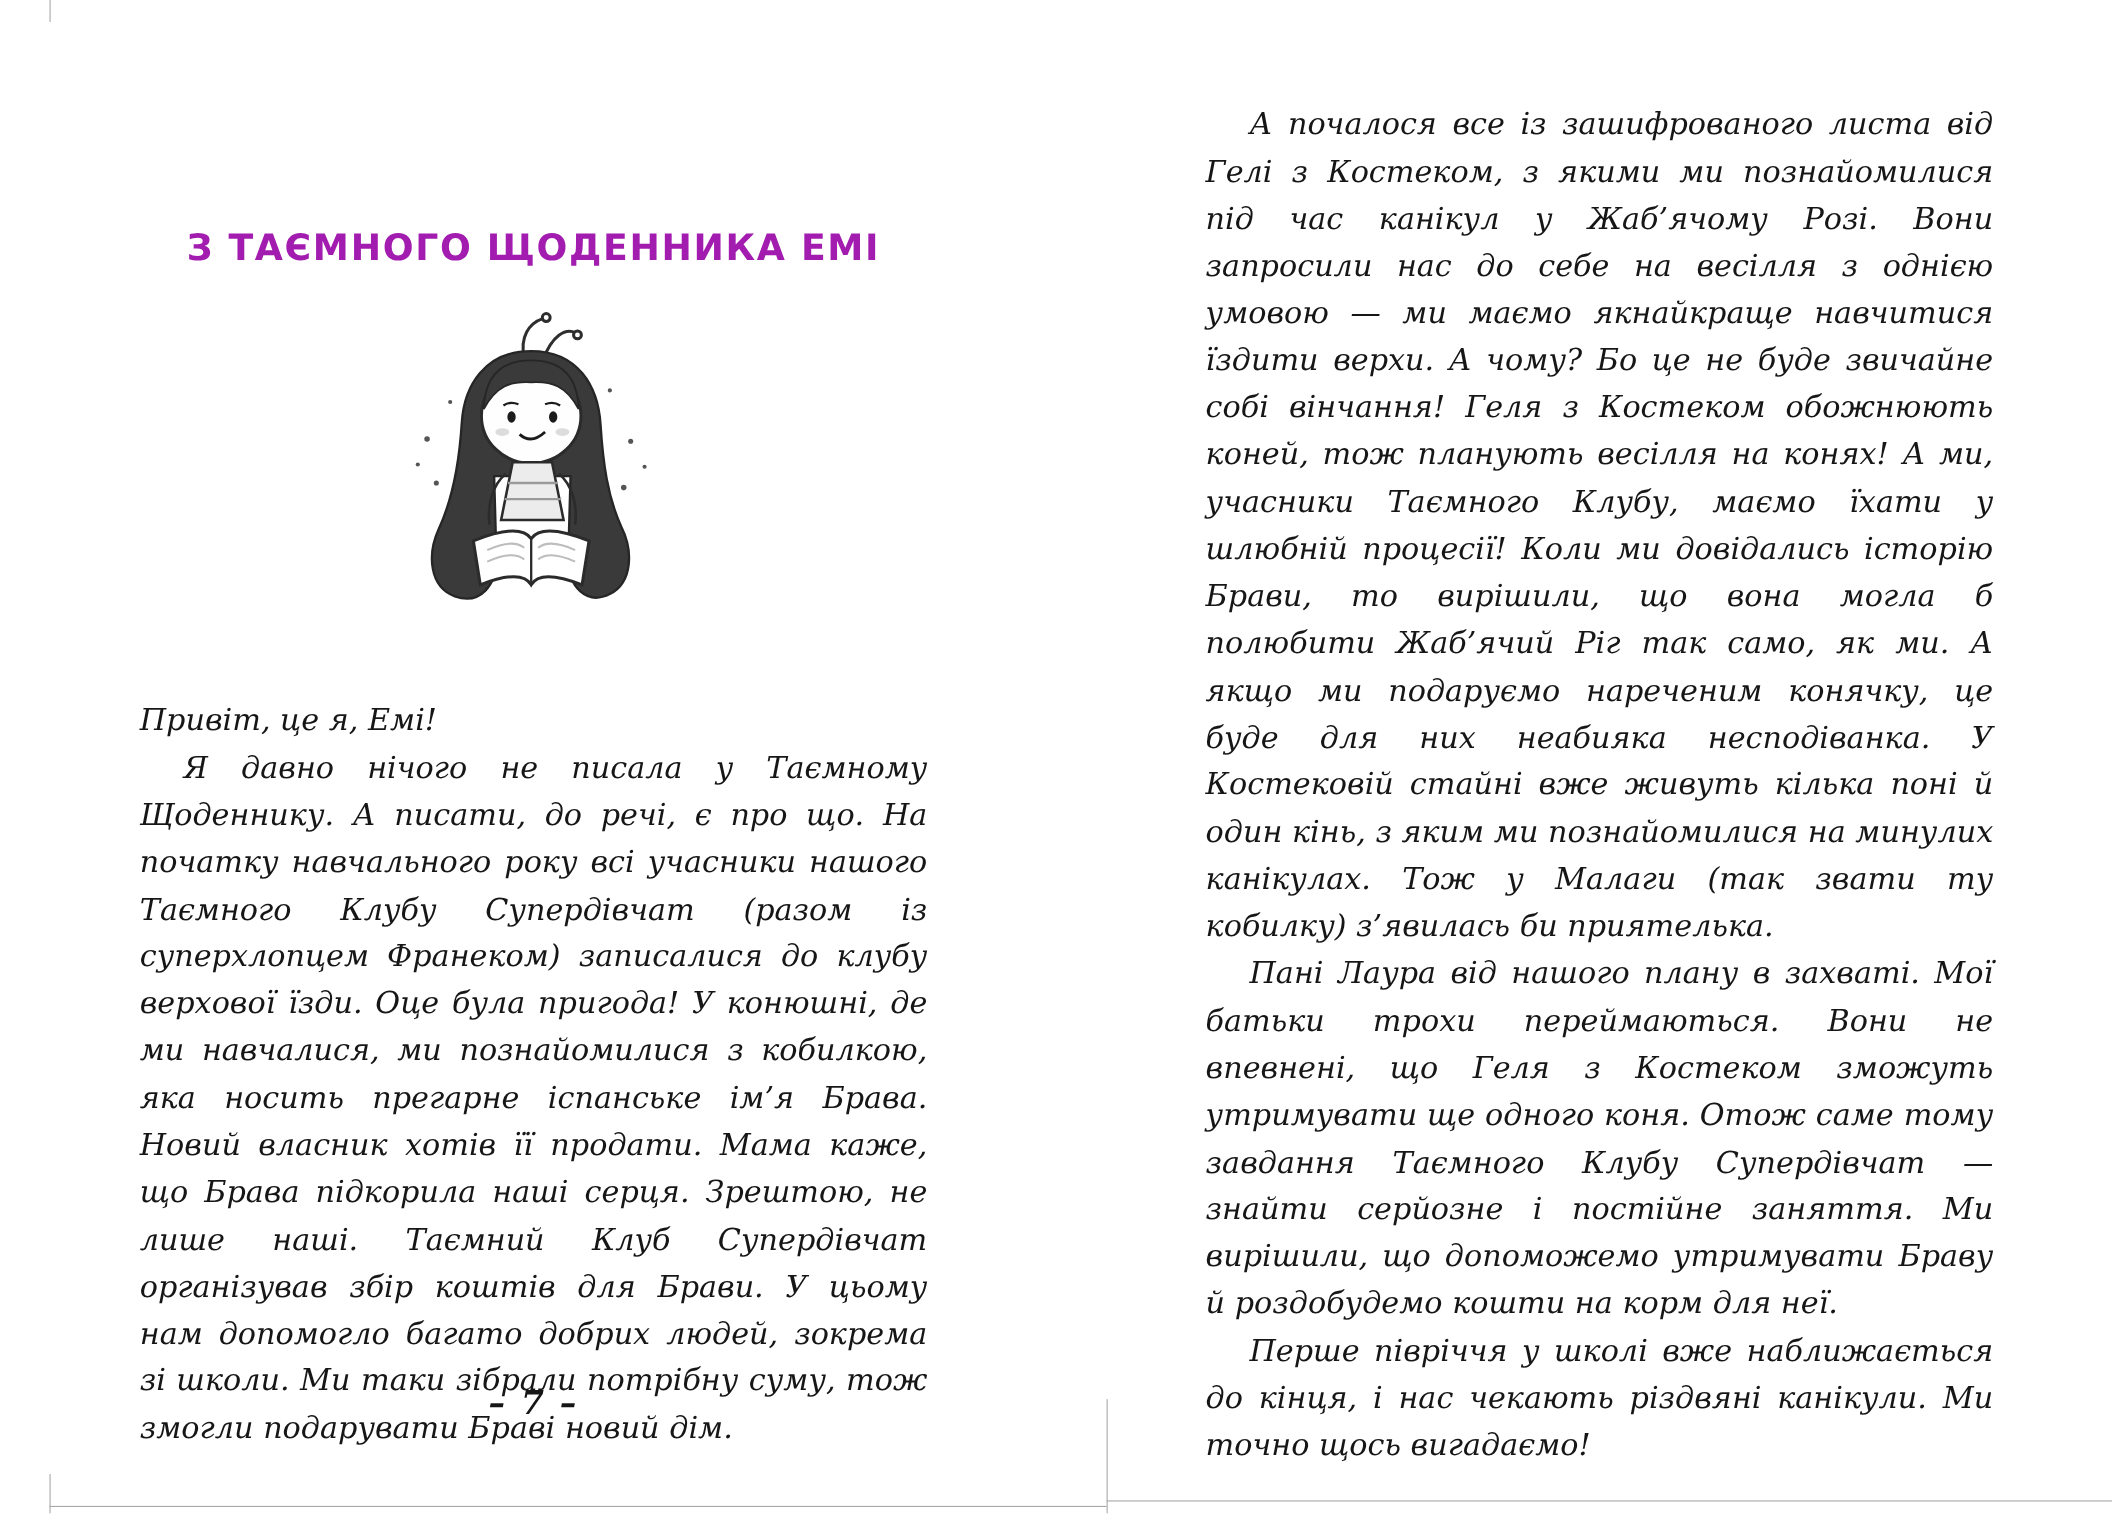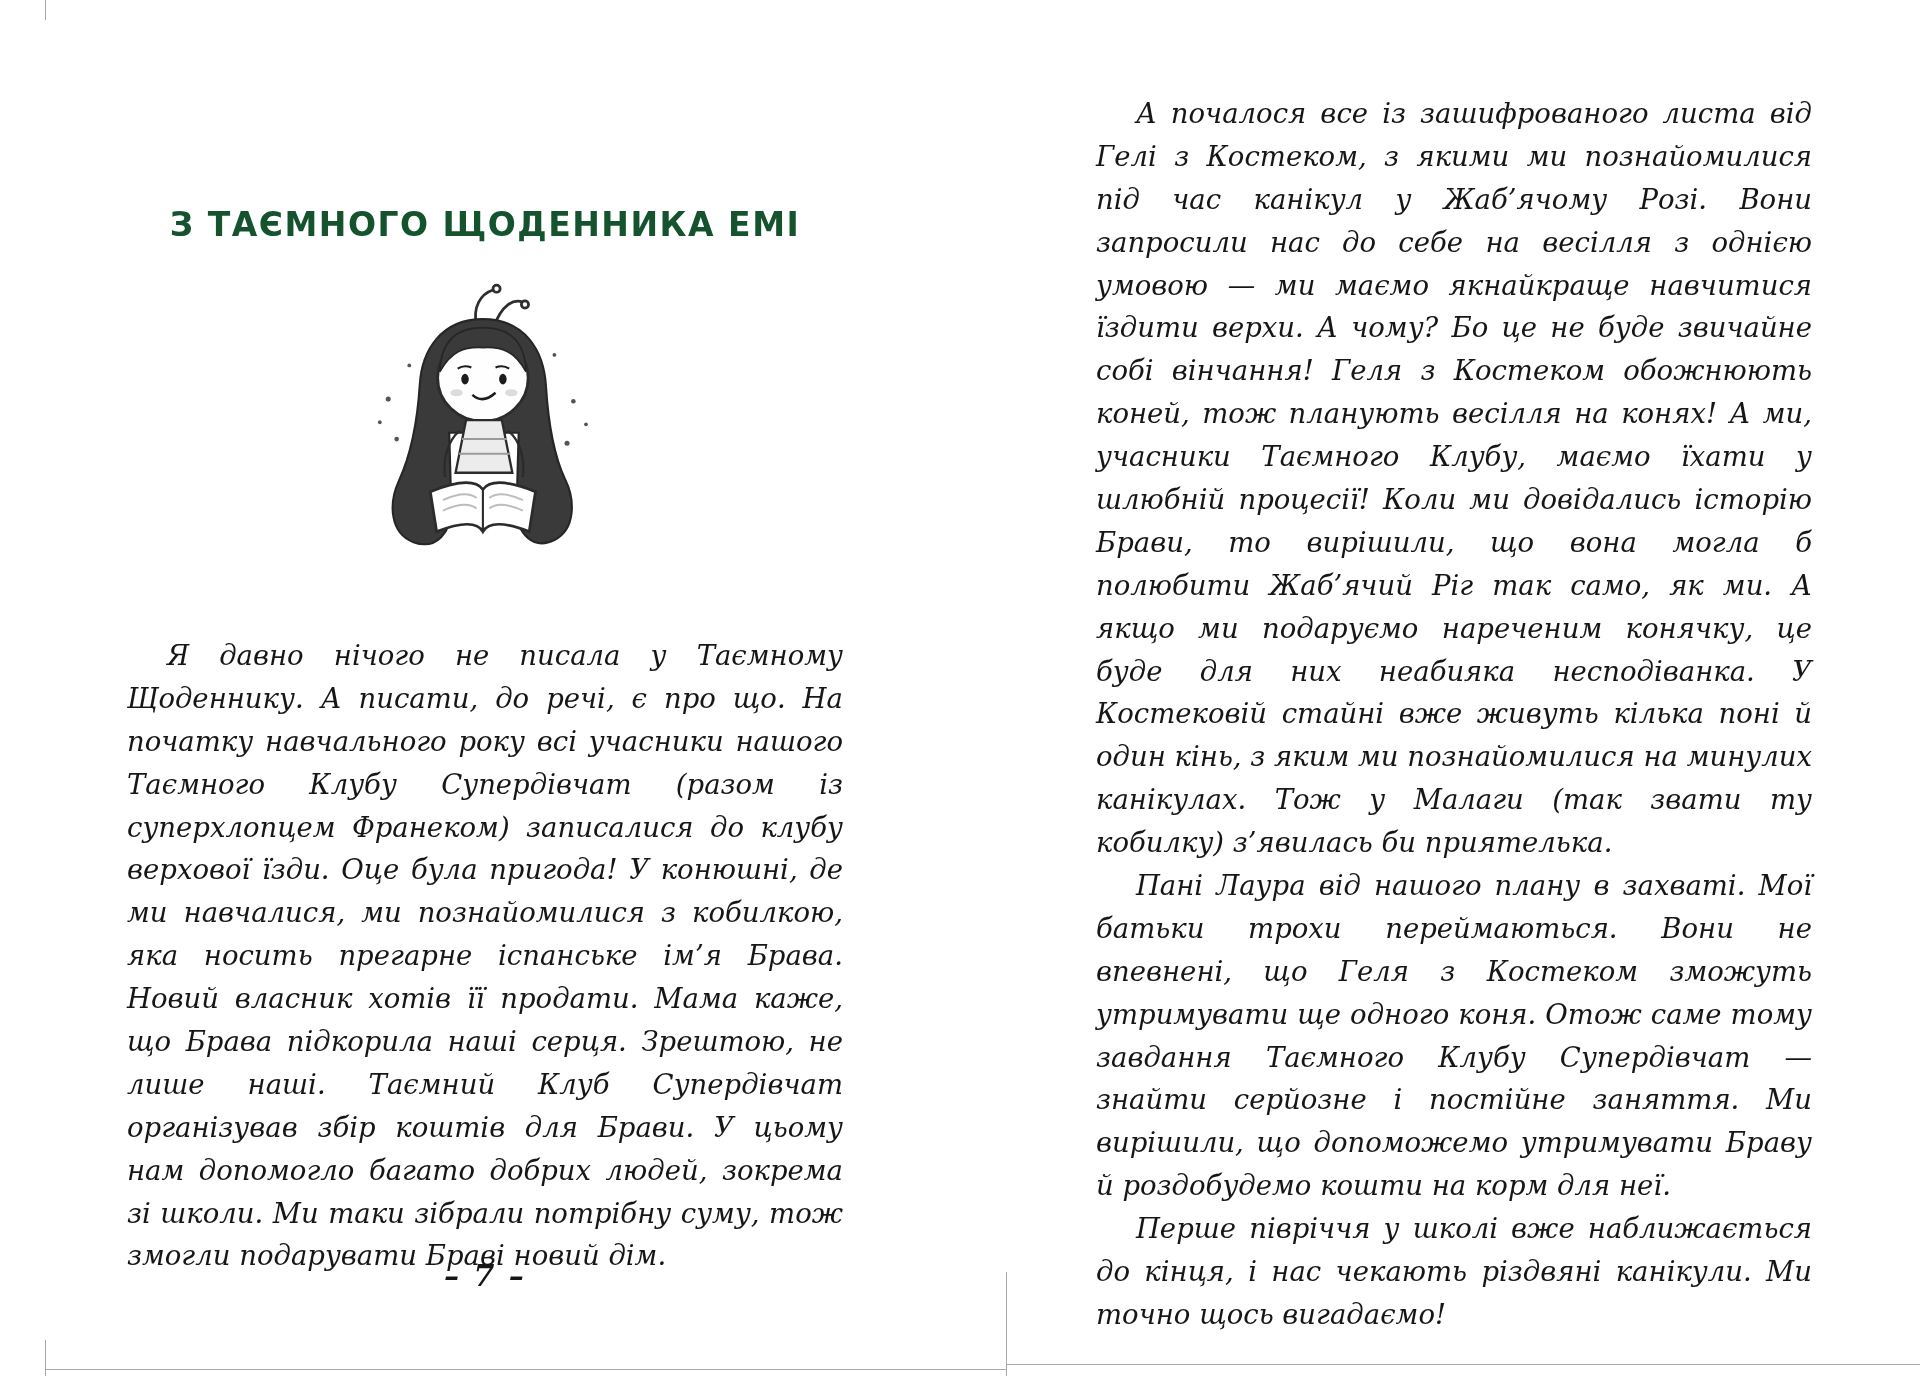--- a/index.html
+++ b/index.html
@@ -20,21 +20,21 @@
   .page-left  { left: 127px;  width: 716px; }
   .page-right { left: 1096px; width: 716px; }
 
   .chapter-title {
     margin-top: 205px;
     text-align: center;
     font-family: "DejaVu Sans", sans-serif;
     font-weight: bold;
     font-size: 33px;
     letter-spacing: 1.5px;
-    color: #14532d;
+    color: #a21caf;
     white-space: nowrap;
   }
 
   .illustration-wrap {
     margin: 28px auto 0 auto;
     width: 300px;
     height: 310px;
     display: flex;
     align-items: center;
     justify-content: center;
@@ -132,20 +132,21 @@
 
         <g>
           <path d="M78,206 Q118,190 128,204 Q138,190 178,206 L172,244 Q136,230 128,244 Q120,230 84,244 Z" fill="#ffffff" stroke="#2b2b2b" stroke-width="2.6"></path>
           <path d="M128,204 L128,244" stroke="#2b2b2b" stroke-width="2"></path>
           <path d="M90,214 Q112,204 122,212 M90,224 Q112,214 122,222 M166,214 Q144,204 134,212 M166,224 Q144,214 134,222" stroke="#bdbdbd" stroke-width="1.8" fill="none"></path>
         </g>
       </svg>
     </div>
 
     <div class="body-text">
+      <p class="no-indent">Привіт, це я, Емі!</p>
       <p>Я давно нічого не писала у Таємному Щоденнику. А писати, до речі, є про що. На початку навчального року всі учасники нашого Таємного Клубу Супердівчат (разом із суперхлопцем Франеком) записалися до клубу верхової їзди. Оце була пригода! У конюшні, де ми навчалися, ми познайомилися з кобилкою, яка носить прегарне іспанське ім’я Брава. Новий власник хотів її продати. Мама каже, що Брава підкорила наші серця. Зрештою, не лише наші. Таємний Клуб Супердівчат організував збір коштів для Брави. У цьому нам допомогло багато добрих людей, зокрема зі школи. Ми таки зібрали потрібну суму, тож змогли подарувати Браві новий дім.</p>
     </div>
   </div>
 
   <div class="page-number">– 7 –</div>
 
   <div class="page page-right">
     <div class="body-text">
       <p>А почалося все із зашифрованого листа від Гелі з Костеком, з якими ми познайомилися під час канікул у Жаб’ячому Розі. Вони запросили нас до себе на весілля з однією умовою — ми маємо якнайкраще навчитися їздити верхи. А чому? Бо це не буде звичайне собі вінчання! Геля з Костеком обожнюють коней, тож планують весілля на конях! А ми, учасники Таємного Клубу, маємо їхати у шлюбній процесії! Коли ми довідались історію Брави, то вирішили, що вона могла б полюбити Жаб’ячий Ріг так само, як ми. А якщо ми подаруємо нареченим конячку, це буде для них неабияка несподіванка. У Костековій стайні вже живуть кілька поні й один кінь, з яким ми познайомилися на минулих канікулах. Тож у Малаги (так звати ту кобилку) з’явилась би приятелька.</p>
       <p>Пані Лаура від нашого плану в захваті. Мої батьки трохи переймаються. Вони не впевнені, що Геля з Костеком зможуть утримувати ще одного коня. Отож саме тому завдання Таємного Клубу Супердівчат — знайти серйозне і постійне заняття. Ми вирішили, що допоможемо утримувати Браву й роздобудемо кошти на корм для неї.</p>

